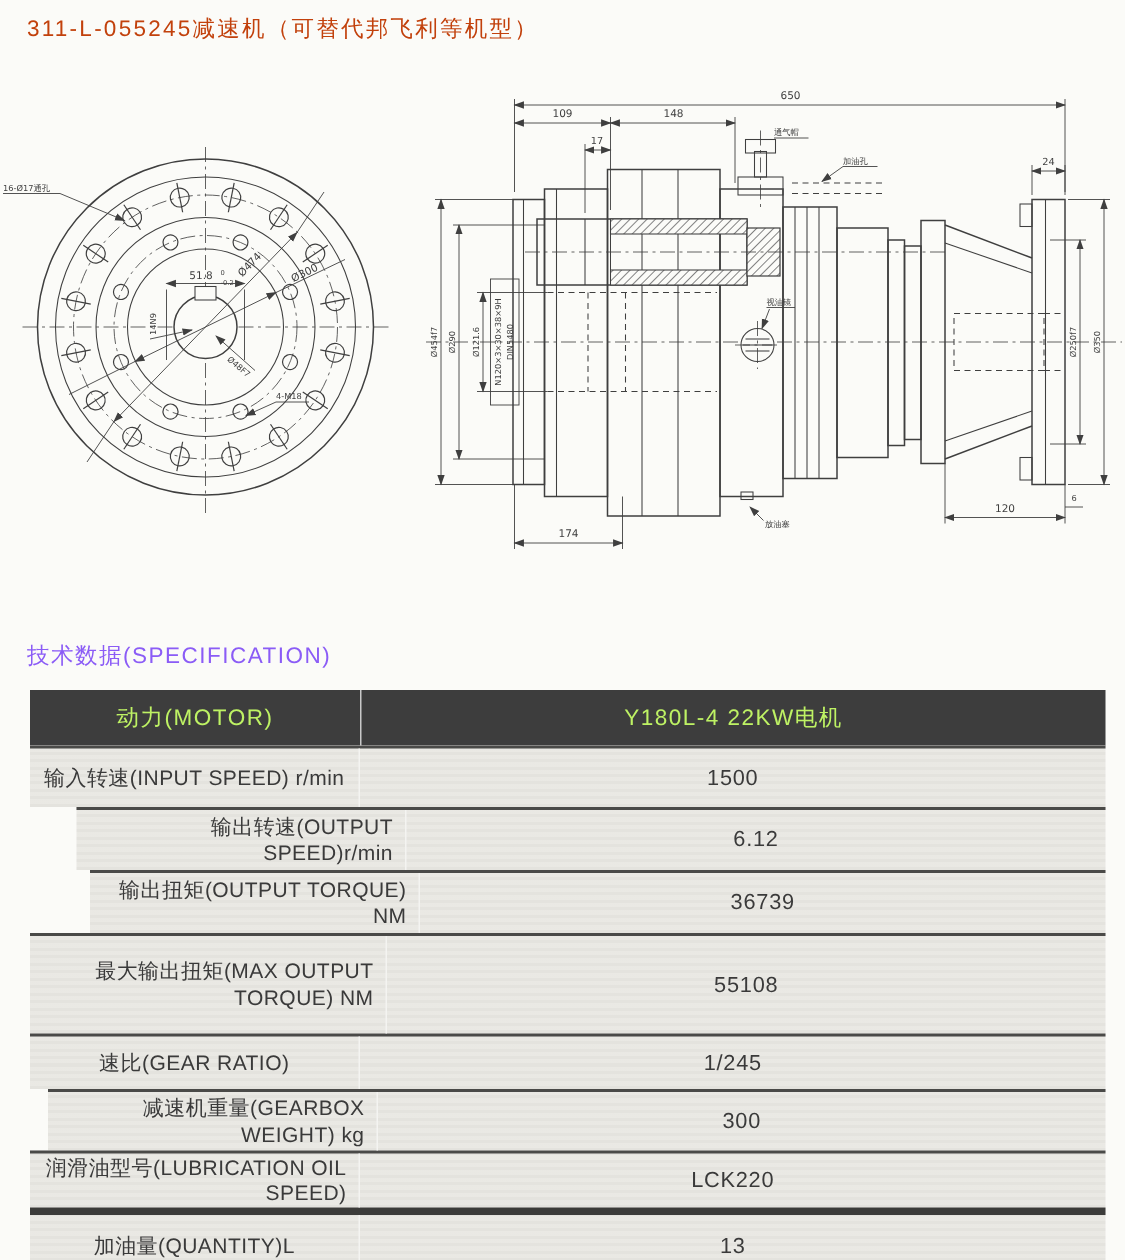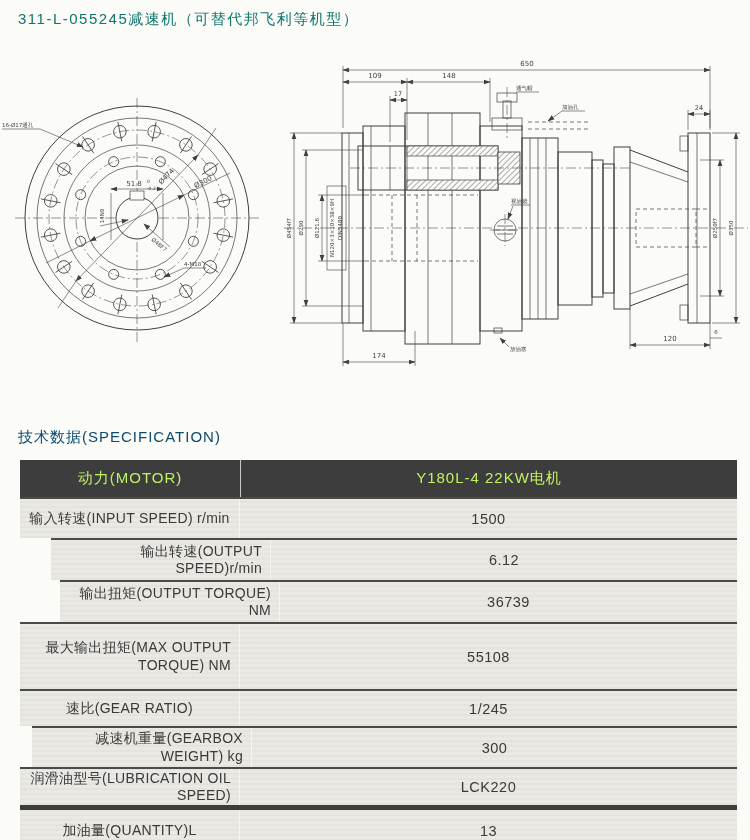--- a/index.html
+++ b/index.html
@@ -7,37 +7,37 @@
     width:750px;height:840px;
     background:#fbfbf8;
     font-family:"Liberation Sans", sans-serif;
     color:#3d3d3d;
     position:relative;
     overflow:hidden;
   }
   .page{position:relative;width:750px;height:840px;}
   .title{
     position:absolute;left:18px;top:10px;
-    font-size:15px;letter-spacing:1.5px;color:#0f766e;
+    font-size:15px;letter-spacing:1.5px;color:#c2410c;
   }
   .drawing-wrap{position:absolute;left:0;top:0;width:750px;height:420px;}
   svg{display:block;}
   svg text{fill:#3f3f3f;stroke:none;font-family:"DejaVu Sans", "Liberation Sans", sans-serif;}
   .dt{font-size:7px;}
   .ds{font-size:5.5px;}
   .dm{font-size:6.5px;}
   .dtt{font-size:4.5px;}
   .o{stroke-width:1;}
   .i{stroke-width:0.7;}
   .dl{stroke-width:0.6;}
   .cl{stroke-width:0.55;stroke-dasharray:10 3 2 3;}
   .dsh{stroke-width:0.7;stroke-dasharray:4 3;}
   .section-heading{
     position:absolute;left:18px;top:428px;
-    font-size:15px;letter-spacing:1px;color:#0c4a6e;
+    font-size:15px;letter-spacing:1px;color:#8b5cf6;
   }
   .spec-table{
     position:absolute;left:20px;top:460px;width:717px;
     border-bottom:2px solid #9a9a96;
   }
   .t-header{
     display:flex;height:37px;background:#3d3d3d;color:#bef264;
   }
   .t-header .t-label,.t-header .t-value{
     display:flex;align-items:center;justify-content:center;
@@ -56,21 +56,21 @@
   .t-row .t-label{
     width:220px;display:flex;align-items:center;justify-content:center;
     text-align:right;font-size:14px;letter-spacing:0.3px;color:#3a3a3a;
     padding:0 8px;box-sizing:border-box;border-right:1px solid #f4f4f1;
     line-height:1.25;
   }
   .t-row .t-value{
     flex:1;display:flex;align-items:center;justify-content:center;
     font-size:14.5px;letter-spacing:0.5px;color:#3a3a3a;
   }
-  .h1{height:39px;} .h2{height:40px;margin-left:31px;} .h3{height:40px;margin-left:40px;} .h4{height:65px;}
+  .h1{height:39px;} .h2{height:40px;margin-left:31px;} .h3{height:40px;margin-left:40px;} .h4{height:65px;padding-left:18px;}
   .h5{height:35px;} .h6{height:39px;margin-left:12px;} .h7{height:36px;} .h8{height:41px;}
 </style>
 </head>
 <body>
 
 <div class="page">
 
   <div class="title">311-L-055245减速机（可替代邦飞利等机型）</div>
 
   <div class="drawing-wrap">

